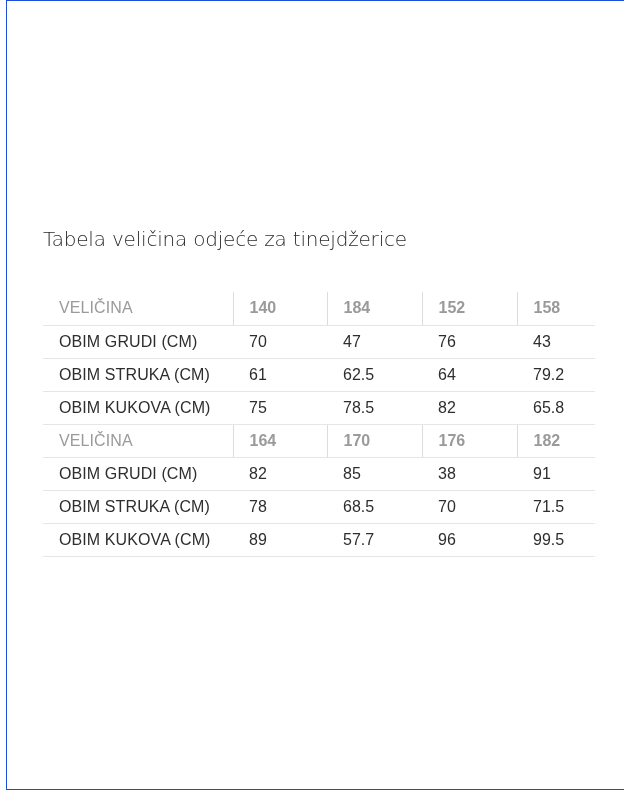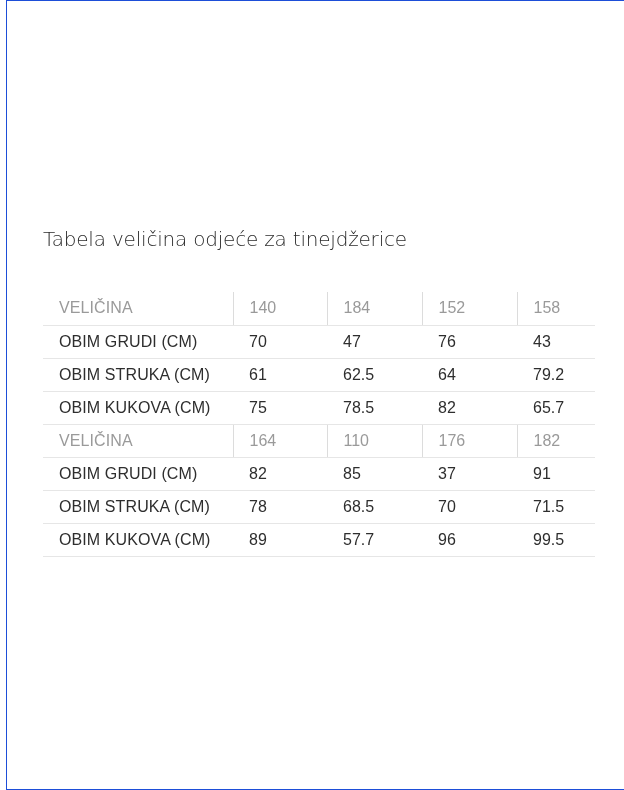--- a/index.html
+++ b/index.html
@@ -57,20 +57,21 @@
       color: #2e2e2e;
       white-space: nowrap;
       box-sizing: border-box;
     }
     .size-table tr.header-row td {
       color: #9a9a9a;
       font-weight: normal;
     }
     .size-table tr.header-row td + td {
       border-left: 1px solid #dcdcdc;
+      font-weight: bold;
     }
     .size-table tr.data-row td:first-child,
     .size-table tr.header-row td:first-child {
       letter-spacing: 0.1px;
     }
   </style>
 </head>
 <body>
 
 <div class="frame">
@@ -106,35 +107,35 @@
         <td>61</td>
         <td>62.5</td>
         <td>64</td>
         <td>79.2</td>
       </tr>
       <tr class="data-row">
         <td>OBIM KUKOVA (CM)</td>
         <td>75</td>
         <td>78.5</td>
         <td>82</td>
-        <td>65.7</td>
+        <td>65.8</td>
       </tr>
 
       <tr class="header-row">
         <td>VELIČINA</td>
         <td>164</td>
-        <td>110</td>
+        <td>170</td>
         <td>176</td>
         <td>182</td>
       </tr>
       <tr class="data-row">
         <td>OBIM GRUDI (CM)</td>
         <td>82</td>
         <td>85</td>
-        <td>37</td>
+        <td>38</td>
         <td>91</td>
       </tr>
       <tr class="data-row">
         <td>OBIM STRUKA (CM)</td>
         <td>78</td>
         <td>68.5</td>
         <td>70</td>
         <td>71.5</td>
       </tr>
       <tr class="data-row">

